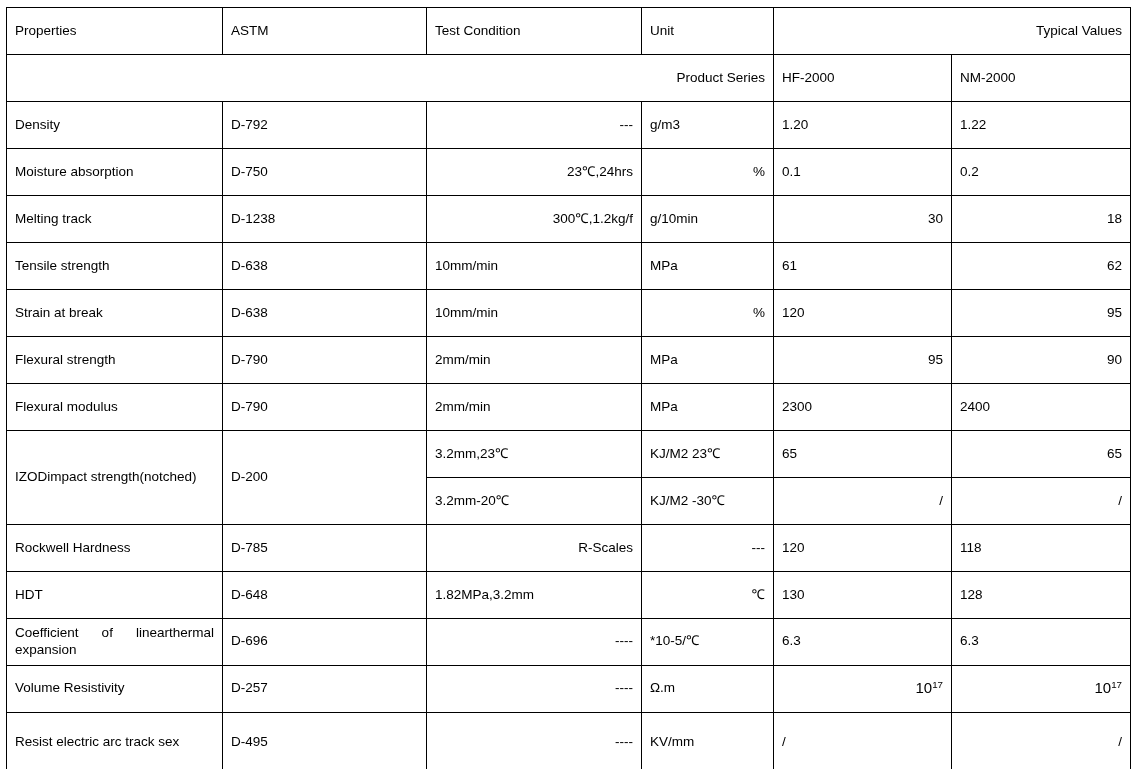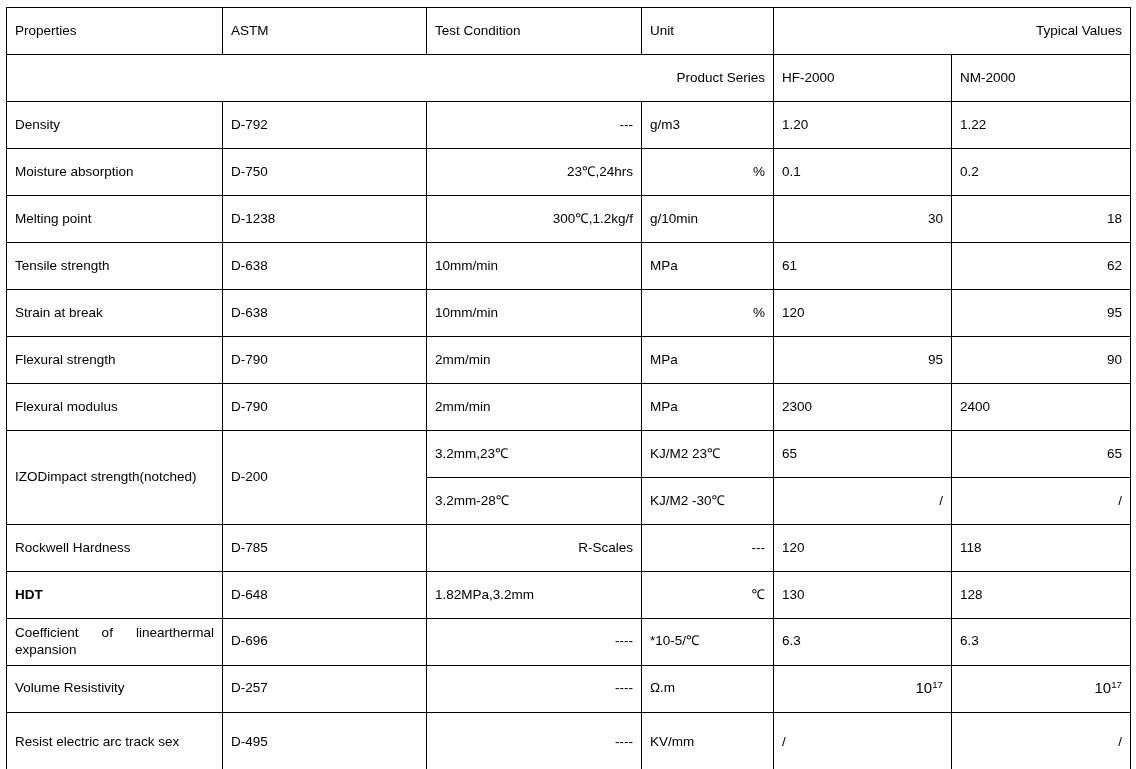--- a/index.html
+++ b/index.html
@@ -38,21 +38,21 @@
   
   col.c-prop { width: 216px; }
   col.c-astm { width: 204px; }
   col.c-cond { width: 215px; }
   col.c-unit { width: 132px; }
   col.c-hf   { width: 178px; }
   col.c-nm   { width: 179px; }
 
   .center { text-align: right; }
   .left { text-align: left; }
-  .pad-indent { padding-left: 30px; font-weight: bold; }
+  .pad-indent { padding-left: 30px; }
   .justify-2 {
     text-align: justify;
     text-align-last: justify;
   }
   .row-h-tall td { height: 34px; }
   .hdr td { height: 34px; }
   .valtop { vertical-align: top; }
   .valbot { vertical-align: bottom; }
   sup { font-size: 0.72em; vertical-align: super; line-height: 0; }
   .big { font-size: 15px; }
@@ -99,21 +99,21 @@
       </tr>
       <tr class="row-h-tall">
         <td class="left">Moisture absorption</td>
         <td class="left sp-l">D-750</td>
         <td class="center big">23℃,24hrs</td>
         <td class="center">%</td>
         <td class="left">0.1</td>
         <td class="left">0.2</td>
       </tr>
       <tr class="row-h-tall">
-        <td class="left">Melting point</td>
+        <td class="left">Melting track</td>
         <td class="left sp-l">D-1238</td>
         <td class="center big">300℃,1.2kg/f</td>
         <td class="left">g/10min</td>
         <td class="center">30</td>
         <td class="center">18</td>
       </tr>
       <tr class="row-h-tall">
         <td class="left">Tensile strength</td>
         <td class="left sp-l">D-638</td>
         <td class="left">10mm/min</td>
@@ -148,21 +148,21 @@
 
       <tr class="row-h-tall">
         <td class="left valtop" rowspan="2">IZODimpact strength(notched)</td>
         <td class="left sp-l valtop" rowspan="2">D-200</td>
         <td class="left">3.2mm,23℃</td>
         <td class="left">KJ/M2 23℃</td>
         <td class="left">65</td>
         <td class="center">65</td>
       </tr>
       <tr class="row-h-tall">
-        <td class="left">3.2mm-28℃</td>
+        <td class="left">3.2mm-20℃</td>
         <td class="left">KJ/M2 -30℃</td>
         <td class="center">/</td>
         <td class="center">/</td>
       </tr>
 
       <tr class="row-h-tall">
         <td class="left">Rockwell Hardness</td>
         <td class="left sp-l">D-785</td>
         <td class="center">R-Scales</td>
         <td class="center">---</td>

